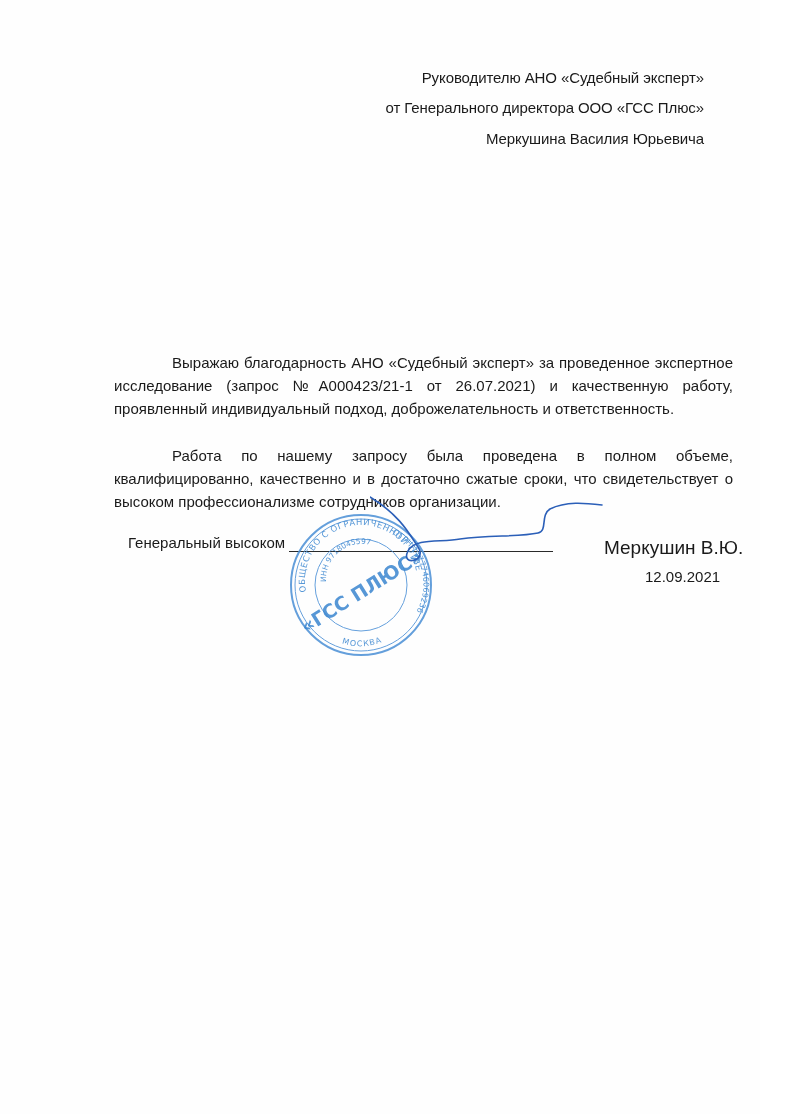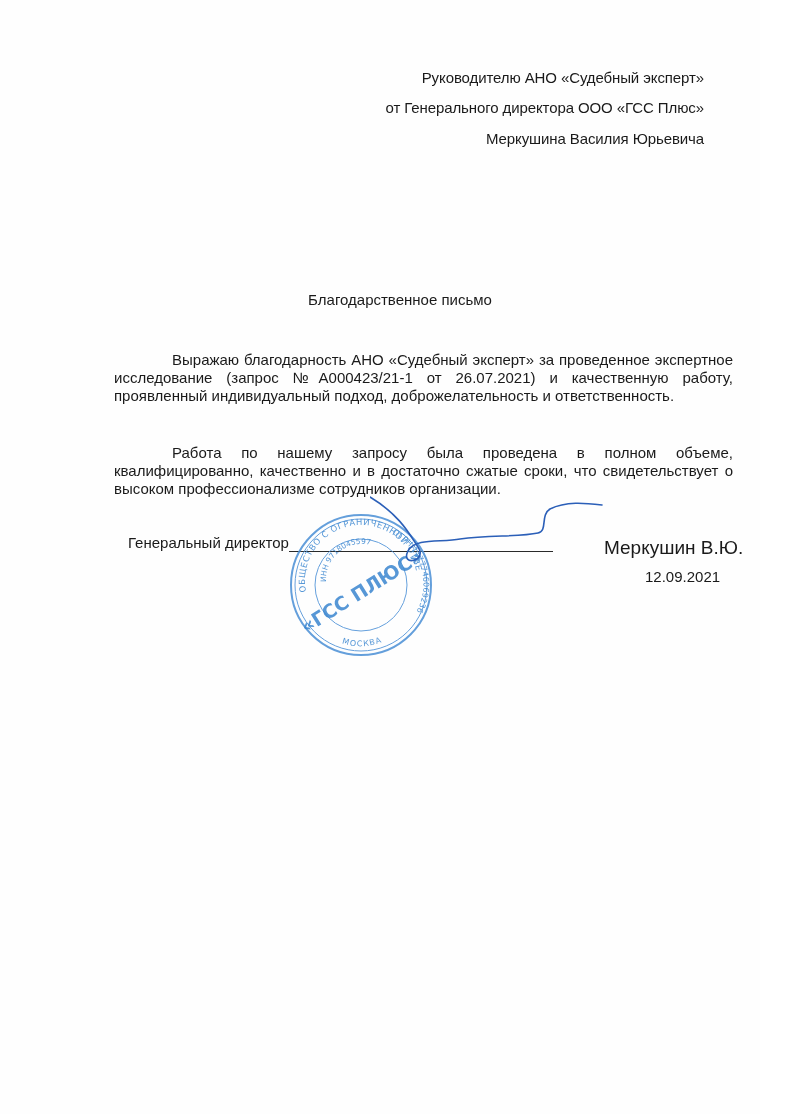--- a/index.html
+++ b/index.html
@@ -1,43 +1,42 @@
 <!DOCTYPE html>
 <html><head>
   <meta charset="utf-8">
   <style>
     html, body { margin: 0; padding: 0; background: #ffffff; }
     body { width: 788px; height: 1114px; position: relative; overflow: hidden;
       font-family: "Liberation Sans", "DejaVu Sans", sans-serif; color: #1a1a1a; }
     .page { position: absolute; left: 0; top: 0; width: 760px; height: 1114px; background: #fefefe; }
     .addr { position: absolute; right: 56px; text-align: right; font-size: 15px; letter-spacing: -0.1px; }
     .title { position: absolute; top: 291px; left: 0; width: 100%; text-align: center; font-size: 15px; padding-left: 40px; box-sizing: border-box; }
-    .para { position: absolute; left: 114px; width: 619px; font-size: 15px; line-height: 18px; text-align: justify; text-indent: 58px; }
+    .para { position: absolute; left: 114px; width: 619px; font-size: 15px; line-height: 23px; text-align: justify; text-indent: 58px; }
     .sig-label { position: absolute; left: 128px; top: 534px; font-size: 15px; }
     .sig-line { position: absolute; left: 289px; top: 551px; width: 264px; height: 0; border-top: 1.3px solid #2a2a2a; }
     .sig-name { position: absolute; left: 604px; top: 537px; font-size: 19px; }
     .sig-date { position: absolute; left: 645px; top: 568px; font-size: 15px; }
     .stamp { position: absolute; left: 288px; top: 512px; width: 146px; height: 146px; }
     .signature { position: absolute; left: 370px; top: 495px; width: 240px; height: 70px; }
   </style>
 </head>
 <body>
 
 <div class="page">
 
   <div class="addr" style="top:69px;">Руководителю АНО «Судебный эксперт»</div>
   <div class="addr" style="top:99px;">от Генерального директора ООО «ГСС Плюс»</div>
   <div class="addr" style="top:130px;">Меркушина Василия Юрьевича</div>
 
-  <div class="title">Благодарственное письмо</div>
 
   <div class="para" style="top:351px;">Выражаю благодарность АНО «Судебный эксперт» за проведенное экспертное исследование (запрос №А000423/21-1 от 26.07.2021) и качественную работу, проявленный индивидуальный подход, доброжелательность и ответственность.</div>
   <div class="para" style="top:425px;margin-top:19px;">Работа по нашему запросу была проведена в полном объеме, квалифицированно, качественно и в достаточно сжатые сроки, что свидетельствует о высоком профессионализме сотрудников организации.</div>
 
-  <div class="sig-label">Генеральный директор</div>
+  <div class="sig-label">Генеральный высоком</div>
   <div class="sig-line"></div>
   <div class="sig-name">Меркушин В.Ю.</div>
   <div class="sig-date">12.09.2021</div>
 
   <svg class="stamp" viewBox="0 0 146 146">
     <defs>
       <path id="ringTop" d="M 18 80 A 56 56 0 0 1 128 58"></path>
       <path id="ringRight" d="M 104 22 A 56 56 0 0 1 112 118"></path>
       <path id="ringInnerTop" d="M 38 70 A 36 36 0 0 1 104 48"></path>
       <path id="ringBottom" d="M 40 124 A 56 56 0 0 0 112 118"></path>

